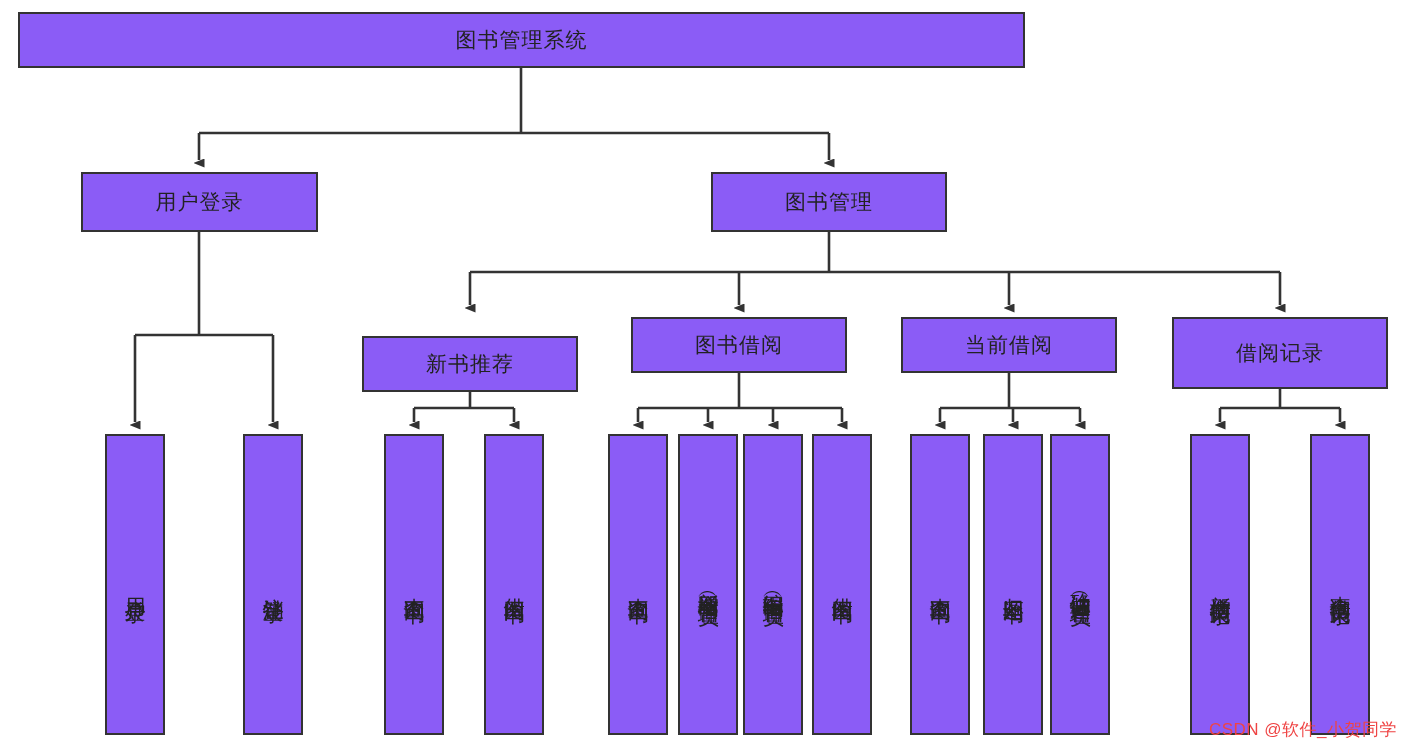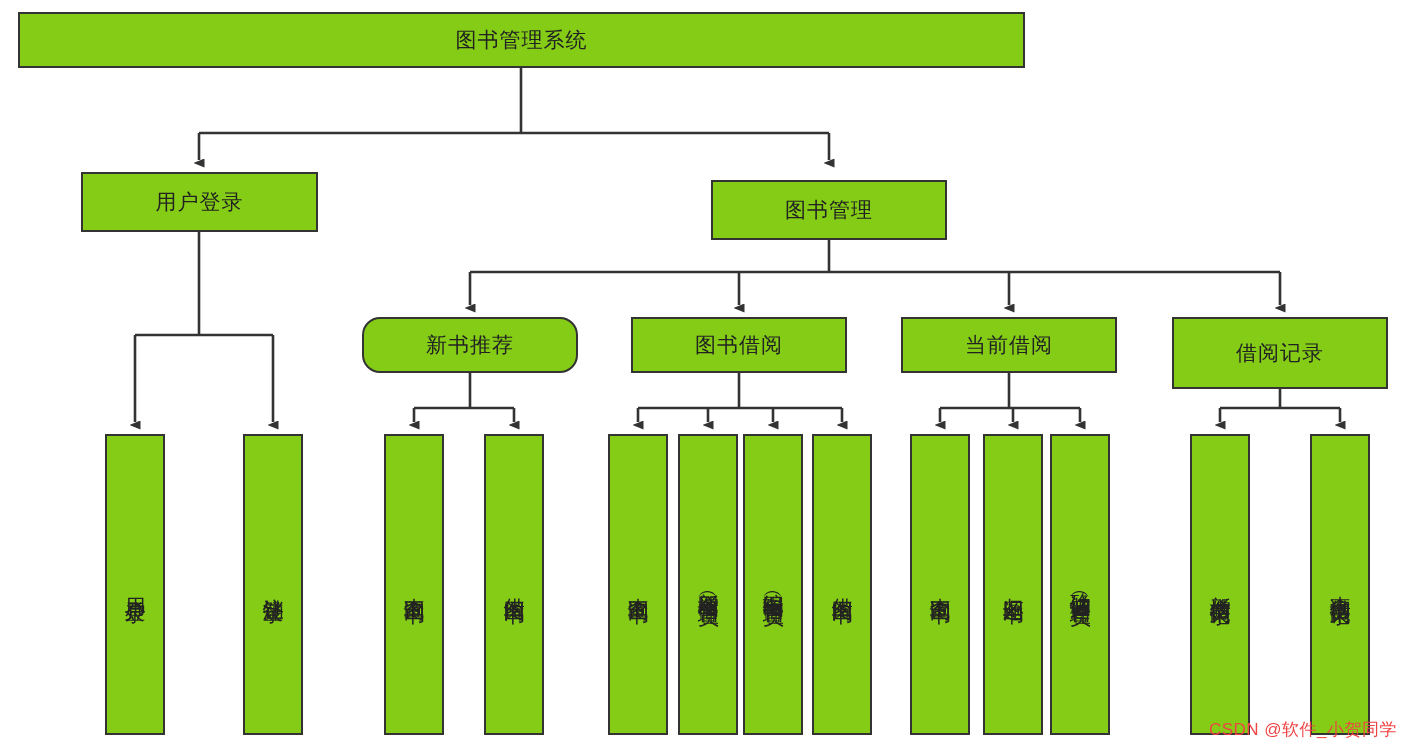--- a/index.html
+++ b/index.html
@@ -20,21 +20,21 @@
   #wires {
     position: absolute;
     left: 0;
     top: 0;
     width: 1405px;
     height: 747px;
   }
   .node {
     position: absolute;
     box-sizing: border-box;
-    background: #84cc16;
+    background: #8b5cf6;
     border: 2px solid #333333;
     display: flex;
     align-items: center;
     justify-content: center;
     color: #222222;
   }
   .node-h {
     font-size: 21px;
     letter-spacing: 1px;
     line-height: 1.2;
@@ -115,23 +115,23 @@
       <path d="M1280,373 L1280,408"></path>
       <path d="M1220,408 L1340,408"></path>
       <path d="M1220,408 L1220,422" marker-end="url(#arrow)"></path>
       <path d="M1340,408 L1340,422" marker-end="url(#arrow)"></path>
     </g>
   </svg>
 
   <div class="node node-h" style="left:18px; top:12px; width:1007px; height:56px;">图书管理系统</div>
 
   <div class="node node-h" style="left:81px; top:172px; width:237px; height:60px;">用户登录</div>
-  <div class="node node-h" style="left:711px; top:172px; width:236px; height:60px;margin-top:8px;">图书管理</div>
+  <div class="node node-h" style="left:711px; top:172px; width:236px; height:60px;">图书管理</div>
 
-  <div class="node node-h" style="left:362px; top:317px; width:216px; height:56px;border-radius:18px;">新书推荐</div>
+  <div class="node node-h" style="left:362px; top:336px; width:216px; height:56px;">新书推荐</div>
   <div class="node node-h" style="left:631px; top:317px; width:216px; height:56px;">图书借阅</div>
   <div class="node node-h" style="left:901px; top:317px; width:216px; height:56px;">当前借阅</div>
   <div class="node node-h" style="left:1172px; top:317px; width:216px; height:72px;">借阅记录</div>
 
   <div class="node node-v" style="left:105px; top:434px; width:60px; height:301px;">用户登录</div>
   <div class="node node-v" style="left:243px; top:434px; width:60px; height:301px;">注销登录</div>
 
   <div class="node node-v" style="left:384px; top:434px; width:60px; height:301px;">查询图书</div>
   <div class="node node-v" style="left:484px; top:434px; width:60px; height:301px;">借阅图书</div>
 

